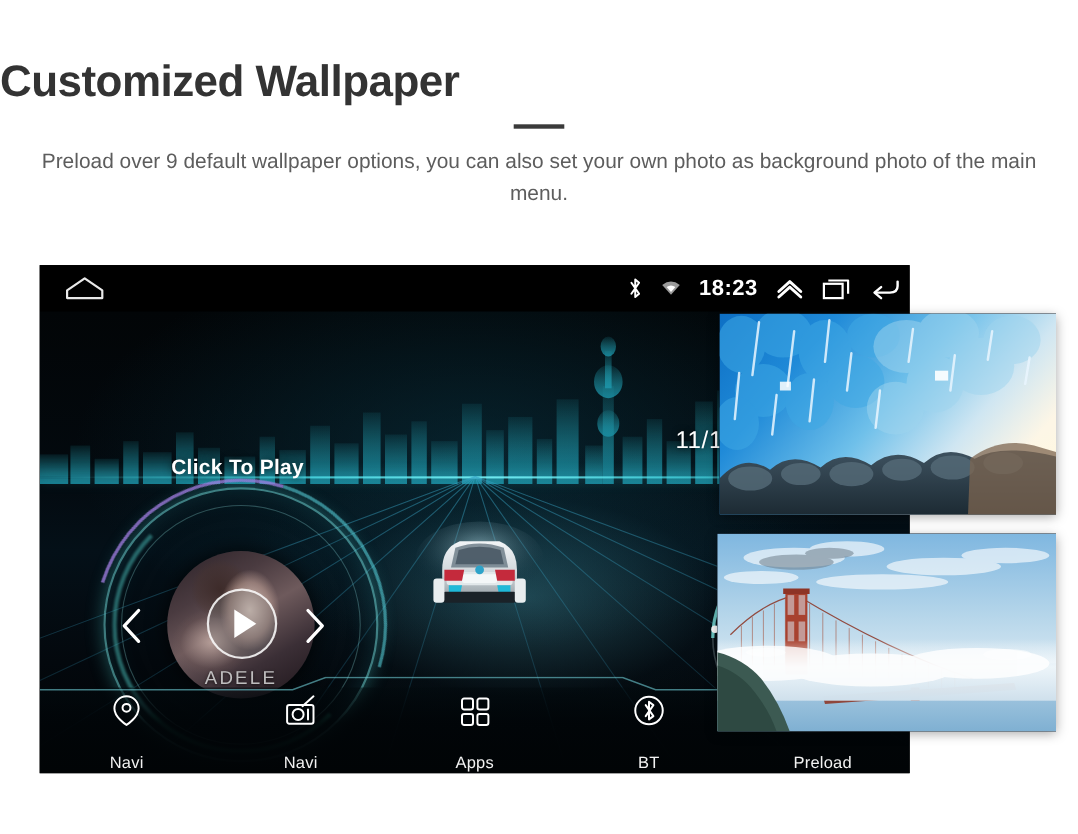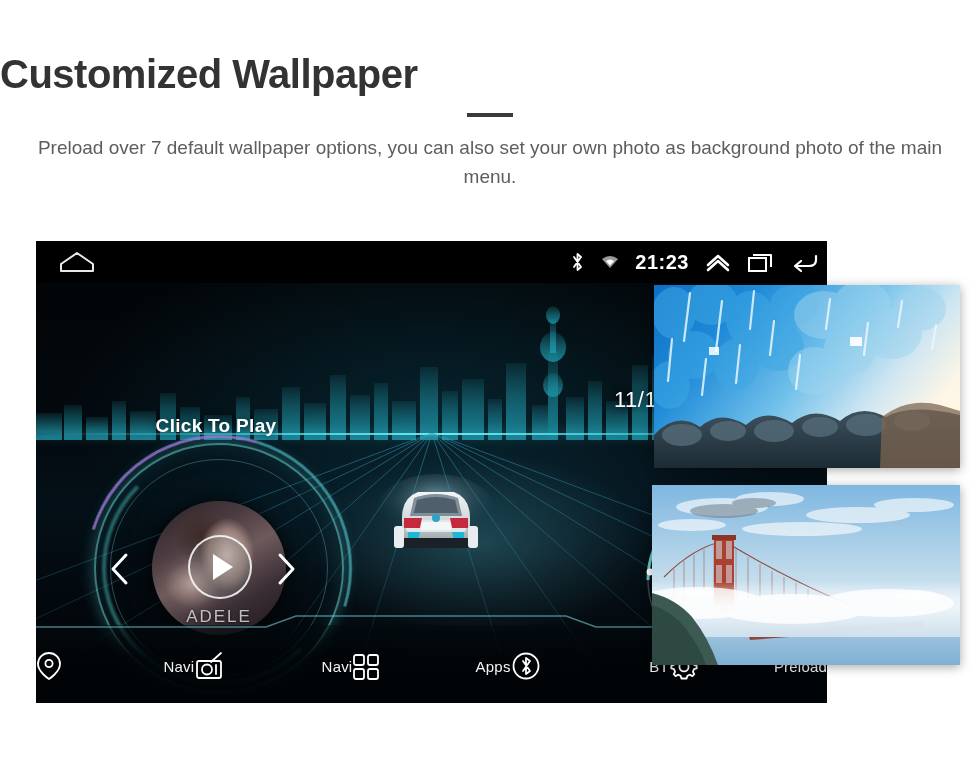--- a/index.html
+++ b/index.html
@@ -143,21 +143,21 @@
   }
 
   
   .dock{
     position:absolute; left:0; bottom:0; width:791px; height:78px; z-index:20;
     background:linear-gradient(180deg, rgba(2,10,14,0.55) 0%, rgba(1,5,8,0.92) 42%, #010406 100%);
   }
   .dock-edge{ position:absolute; left:0; top:-10px; width:791px; height:14px; }
   .dock-items{ position:absolute; left:0; top:0; width:791px; height:78px; display:flex; }
   .dock-item{
-    flex:1; display:flex; flex-direction:row; align-items:center; justify-content:space-between;
+    flex:1; display:flex; flex-direction:column; align-items:center; justify-content:center;
     gap:24px; padding-top:4px;
   }
   .dock-ic{ height:30px; display:flex; align-items:flex-end; justify-content:center; }
   .dock-lb{ color:#f2f2f2; font-size:15px; letter-spacing:0.2px; }
 
   
   .wp{ position:absolute; overflow:hidden; background:#0a1622; }
   .wp-ice{
     left:654px; top:285px; width:306px; height:183px;
     box-shadow:0 2px 10px rgba(0,0,0,0.35);
@@ -170,21 +170,21 @@
   }
   .wp-inner{ position:absolute; left:0; top:0; width:100%; height:100%; }
 </style>
 </head>
 <body>
 
 <div class="page">
 
   <div class="hero-title">Customized Wallpaper</div>
   <div class="title-rule"></div>
-  <div class="hero-sub">Preload over 7 default wallpaper options, you can also set your own photo as background photo of the main menu.</div>
+  <div class="hero-sub">Preload over 9 default wallpaper options, you can also set your own photo as background photo of the main menu.</div>
 
   <div class="headunit">
 
     <div class="desk">
 
       <svg class="skyline" viewBox="0 0 791 135" preserveAspectRatio="none">
         <defs>
           <linearGradient id="skyg" x1="0" y1="0" x2="0" y2="1">
             <stop offset="0%" stop-color="#2fd4e6" stop-opacity="0.10"></stop>
             <stop offset="60%" stop-color="#25b9cf" stop-opacity="0.55"></stop>
@@ -420,21 +420,21 @@
           <svg width="15" height="22" viewBox="0 0 15 22">
             <path d="M4 6 L11 16 L7.5 19 L7.5 3 L11 6 L4 16" fill="none" stroke="#fff" stroke-width="1.8" stroke-linejoin="round" stroke-linecap="round"></path>
           </svg>
         </div>
         <div class="sb-ic">
           <svg width="18" height="16" viewBox="0 0 18 16">
             <path d="M1 5 Q9 -1 17 5 L9 14 Z" fill="#9a9a9a"></path>
             <path d="M5 7 Q9 4 13 7 L9 11.5 Z" fill="#ffffff"></path>
           </svg>
         </div>
-        <div class="sb-clock">21:23</div>
+        <div class="sb-clock">18:23</div>
         <div class="sb-ic">
           <svg width="26" height="22" viewBox="0 0 26 22">
             <polyline points="3,14 13,5 23,14" fill="none" stroke="#fff" stroke-width="2.6" stroke-linecap="round" stroke-linejoin="round"></polyline>
             <polyline points="3,19 13,10 23,19" fill="none" stroke="#fff" stroke-width="2.6" stroke-linecap="round" stroke-linejoin="round"></polyline>
           </svg>
         </div>
         <div class="sb-ic">
           <svg width="28" height="22" viewBox="0 0 28 22">
             <rect x="2" y="7" width="17" height="13" fill="none" stroke="#fff" stroke-width="2"></rect>
             <polyline points="6,4 24,4 24,16" fill="none" stroke="#fff" stroke-width="2" stroke-linejoin="round"></polyline>

